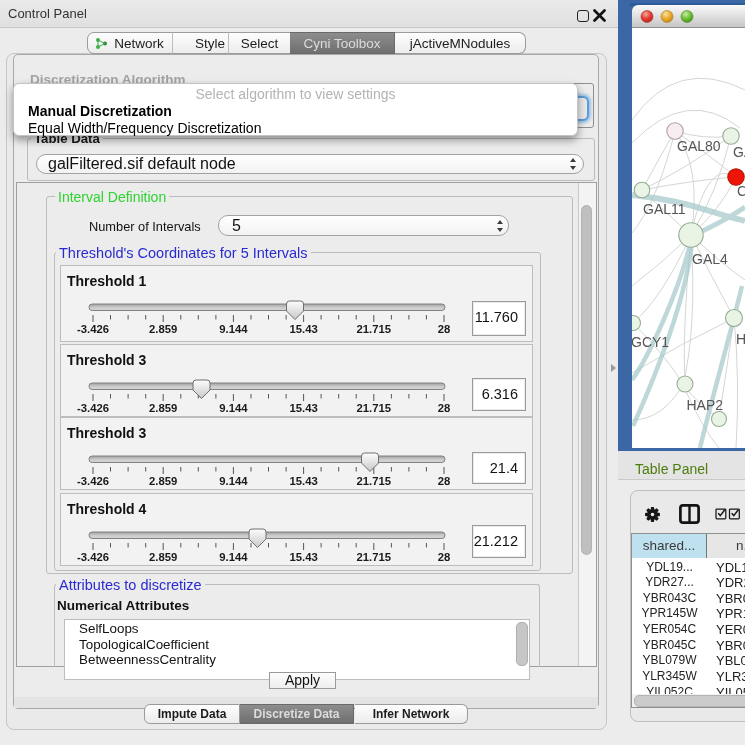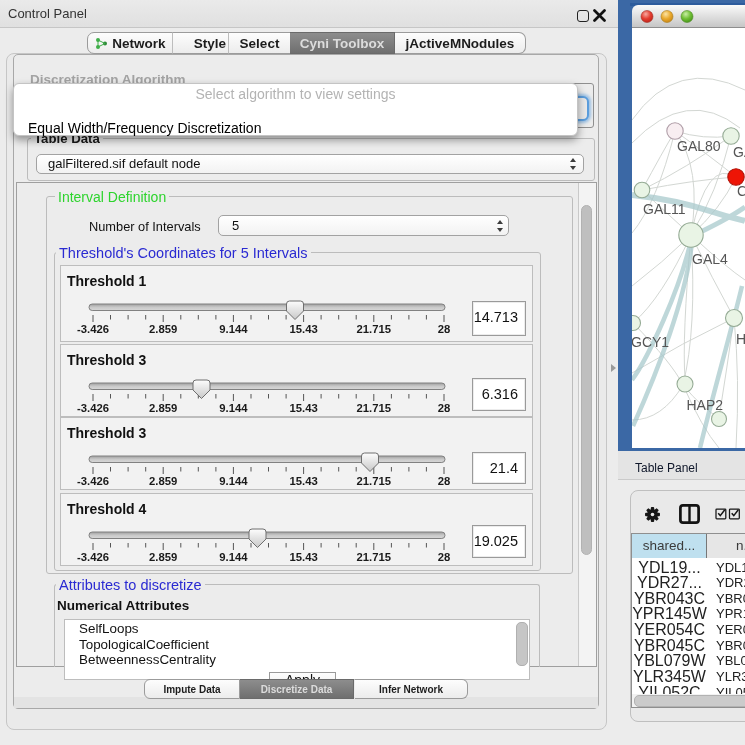--- a/index.html
+++ b/index.html
@@ -1,20 +1,20 @@
 <!DOCTYPE html>
 <html><head><meta charset="utf-8"><style>
 html,body{margin:0;padding:0}
 #root{position:relative;width:745px;height:745px;font-family:"Liberation Sans",sans-serif;background:#ececec;overflow:hidden}
 .abs{position:absolute}
 .grouplab{position:absolute;background:#ececec;padding:0 3px;font-size:14px;line-height:14px}
-.tab{position:absolute;top:32px;height:22px;line-height:22px;text-align:center;font-size:13.5px;font-weight:bold;color:#1c1c1c;background:linear-gradient(#fdfdfd,#ececec);border:1px solid #9b9b9b;box-sizing:border-box}
-.btab{position:absolute;top:679px;height:20px;line-height:19px;text-align:center;font-size:10px;font-weight:bold;color:#1c1c1c;background:linear-gradient(#fdfdfd,#ececec);border:1px solid #9b9b9b;box-sizing:border-box}
+.tab{position:absolute;top:32px;height:22px;line-height:22px;text-align:center;font-size:13.5px;font-weight:normal;color:#1c1c1c;background:linear-gradient(#fdfdfd,#ececec);border:1px solid #9b9b9b;box-sizing:border-box}
+.btab{position:absolute;top:704px;height:20px;line-height:19px;text-align:center;font-size:12px;font-weight:bold;color:#1c1c1c;background:linear-gradient(#fdfdfd,#ececec);border:1px solid #9b9b9b;box-sizing:border-box}
 .darktab{background:linear-gradient(#8d8d8d,#6f6f6f) !important;color:#dcdcdc !important;border-color:#6a6a6a !important}
-.combo{position:absolute;background:linear-gradient(#ffffff,#f2f2f2);border:1px solid #a2a2a2;border-radius:5px;box-sizing:border-box;font-size:13px;color:#111}
+.combo{position:absolute;background:linear-gradient(#ffffff,#f2f2f2);border:1px solid #a2a2a2;border-radius:10px;box-sizing:border-box;font-size:16px;color:#111}
 .arrows{position:absolute;width:9px;height:14px}
 .arrows:before{content:"";position:absolute;left:1px;top:1px;border:3.2px solid transparent;border-bottom:4.5px solid #3c3c3c;border-top:none}
 .arrows:after{content:"";position:absolute;left:1px;bottom:1px;border:3.2px solid transparent;border-top:4.5px solid #3c3c3c;border-bottom:none}
 .tpanel{position:absolute;left:60px;width:473px;background:#f2f2f2;border:1px solid #bdbdbd;box-sizing:border-box}
 .tlab{position:absolute;left:6px;top:7px;font-size:14px;font-weight:bold;color:#111}
 .vbox{position:absolute;left:411px;top:35px;width:54px;height:34px;background:#fff;border:1px solid #9a9a9a;box-shadow:inset 0 0 0 1px #ececec;box-sizing:border-box;font-size:14.5px;color:#111;text-align:right;line-height:31px;padding-right:7px}
 .grp{position:absolute;border:1px solid #bcbcbc;border-radius:3px}
 </style></head>
 <body>
 <div id="root">
@@ -109,21 +109,21 @@
         <text x="32.0" y="67" text-anchor="middle" font-size="11.3" font-weight="bold" fill="#1a1a1a" font-family="Liberation Sans">-3.426</text>
         <text x="102.2" y="67" text-anchor="middle" font-size="11.3" font-weight="bold" fill="#1a1a1a" font-family="Liberation Sans">2.859</text>
         <text x="172.4" y="67" text-anchor="middle" font-size="11.3" font-weight="bold" fill="#1a1a1a" font-family="Liberation Sans">9.144</text>
         <text x="242.6" y="67" text-anchor="middle" font-size="11.3" font-weight="bold" fill="#1a1a1a" font-family="Liberation Sans">15.43</text>
         <text x="312.8" y="67" text-anchor="middle" font-size="11.3" font-weight="bold" fill="#1a1a1a" font-family="Liberation Sans">21.715</text>
         <text x="383.0" y="67" text-anchor="middle" font-size="11.3" font-weight="bold" fill="#1a1a1a" font-family="Liberation Sans">28</text>
         <g transform="translate(234,44)">
           <path d="M -8.5 -6 Q -8.5 -9 -5.5 -9 L 5.5 -9 Q 8.5 -9 8.5 -6 L 8.5 1 L 0 9.5 L -8.5 1 Z" fill="url(#thg)" stroke="#6e6e6e" stroke-width="1"></path>
         </g>
       </svg>
-      <div class="vbox" style="top:35.5px;height:34.5px">14.713</div>
+      <div class="vbox" style="top:35.5px;height:34.5px">11.760</div>
     </div>
 <div class="tpanel" style="top:344px;height:72.5px">
       <div class="tlab">Threshold 3</div>
       <svg style="position:absolute;left:0;top:0" width="473" height="72.5" viewBox="0 0 473 72.5">
         <defs>
           <linearGradient id="thg" x1="0" y1="0" x2="0" y2="1">
             <stop offset="0" stop-color="#fdfdfd"></stop>
             <stop offset="1" stop-color="#c8c8c8"></stop>
           </linearGradient>
           <linearGradient id="trk" x1="0" y1="0" x2="0" y2="1">
@@ -253,21 +253,21 @@
         <text x="32.0" y="67" text-anchor="middle" font-size="11.3" font-weight="bold" fill="#1a1a1a" font-family="Liberation Sans">-3.426</text>
         <text x="102.2" y="67" text-anchor="middle" font-size="11.3" font-weight="bold" fill="#1a1a1a" font-family="Liberation Sans">2.859</text>
         <text x="172.4" y="67" text-anchor="middle" font-size="11.3" font-weight="bold" fill="#1a1a1a" font-family="Liberation Sans">9.144</text>
         <text x="242.6" y="67" text-anchor="middle" font-size="11.3" font-weight="bold" fill="#1a1a1a" font-family="Liberation Sans">15.43</text>
         <text x="312.8" y="67" text-anchor="middle" font-size="11.3" font-weight="bold" fill="#1a1a1a" font-family="Liberation Sans">21.715</text>
         <text x="383.0" y="67" text-anchor="middle" font-size="11.3" font-weight="bold" fill="#1a1a1a" font-family="Liberation Sans">28</text>
         <g transform="translate(196.5,44)">
           <path d="M -8.5 -6 Q -8.5 -9 -5.5 -9 L 5.5 -9 Q 8.5 -9 8.5 -6 L 8.5 1 L 0 9.5 L -8.5 1 Z" fill="url(#thg)" stroke="#6e6e6e" stroke-width="1"></path>
         </g>
       </svg>
-      <div class="vbox" style="top:31px;height:32.5px">19.025</div>
+      <div class="vbox" style="top:31px;height:32.5px">21.212</div>
     </div>
 
 <div class="grp" style="left:54px;top:584px;width:484px;height:82px;border-bottom:none;border-radius:3px 3px 0 0"></div>
 <div class="grouplab" style="left:56px;top:578px;color:#2a2ad2;font-size:14.5px">Attributes to discretize</div>
 <div class="abs" style="left:57px;top:598px;font-size:13.5px;font-weight:bold;color:#111">Numerical Attributes</div>
 <div class="abs" style="left:64px;top:619px;width:466px;height:61px;background:#fff;border:1px solid #bdbdbd;box-sizing:border-box;font-size:13.4px;color:#111">
   <div style="padding:1px 0 0 14px;line-height:15.5px">SelfLoops<br>TopologicalCoefficient<br>BetweennessCentrality</div>
   <div style="position:absolute;right:1px;top:2px;width:10px;height:42px;background:#c6c6c6;border:1px solid #b0b0b0;border-radius:5px"></div>
 </div>
 
@@ -275,20 +275,21 @@
 <div class="abs" style="left:269px;top:672px;width:67px;height:17px;background:linear-gradient(#fdfdfd,#eee);border:1px solid #9a9a9a;border-radius:0;box-sizing:border-box;text-align:center;font-size:14px;color:#111;line-height:15px">Apply</div>
 
 <div class="btab" style="left:144px;width:96px;border-radius:6px 0 0 6px">Impute Data</div>
 <div class="btab darktab" style="left:240px;width:114px;border-left:none">Discretize Data</div>
 <div class="btab" style="left:355px;width:113px;border-left:none;border-radius:0 6px 6px 0">Infer Network</div>
 
 <div class="abs" style="left:611px;top:364px;width:0;height:0;border:4px solid transparent;border-left:5px solid #9a9a9a"></div>
 
 <div class="abs" style="left:13px;top:83px;width:565px;height:52.5px;background:#fff;border:1px solid #c4c4c4;border-radius:6px;box-shadow:0 4px 9px rgba(0,0,0,.4);box-sizing:border-box">
   <div style="position:absolute;left:0;top:2px;width:100%;text-align:center;font-size:14px;color:#b3b3b3">Select algorithm to view settings</div>
+  <div style="position:absolute;left:14px;top:19px;font-size:14px;font-weight:bold;color:#000">Manual Discretization</div>
   <div style="position:absolute;left:14px;top:36px;font-size:14px;color:#000">Equal Width/Frequency Discretization</div>
 </div>
 
 <div class="abs" style="left:618px;top:0;width:127px;height:451px;background:#3b68a5"></div>
 <div class="abs" style="left:630px;top:3px;width:115px;height:3px;background:#2d5c9d"></div>
 
 <div class="abs" style="left:632px;top:5px;width:113px;height:23px;background:linear-gradient(#fafafa,#c6c6c6);border-bottom:1px solid #8e8e8e;border-radius:6px 0 0 0;box-sizing:border-box"></div>
 <svg class="abs" style="left:632px;top:5px" width="113" height="23" viewBox="0 0 113 23">
  <defs>
   <radialGradient id="rg" cx="0.4" cy="0.3" r="0.8">
@@ -366,21 +367,21 @@
   <text x="11" y="186">GAL11</text>
   <text x="60" y="236">GAL4</text>
   <text x="-1" y="319">GCY1</text>
   <text x="104" y="316">H</text>
   <text x="54.5" y="382">HAP2</text>
  </g>
 </svg>
 
 <div class="abs" style="left:618px;top:451px;width:127px;height:294px;background:#ececec"></div>
 <div class="abs" style="left:618px;top:451px;width:127px;height:29px;background:#e4e4e4;border-bottom:1px solid #cacaca;box-sizing:border-box"></div>
-<div class="abs" style="left:635px;top:461px;font-size:12px;color:#0f172a">Table Panel</div>
+<div class="abs" style="left:635px;top:461px;font-size:14px;color:#4d7c0f">Table Panel</div>
 
 <div class="abs" style="left:630px;top:490px;width:125px;height:232px;background:#e9e9e9;border:1px solid #bfbfbf;border-radius:8px;box-sizing:border-box"></div>
 
 <svg class="abs" style="left:644px;top:506px" width="17" height="17" viewBox="0 0 18 18">
       <g fill="#161616">
         <g transform="rotate(0 9 9)">
           <rect x="7.2" y="1.1" width="3.6" height="3.4" rx="1"></rect>
         </g>
         <g transform="rotate(45 9 9)">
           <rect x="7.2" y="1.1" width="3.6" height="3.4" rx="1"></rect>
@@ -416,18 +417,18 @@
         <rect x="1" y="1" width="9.8" height="9.8" rx="0.8"></rect>
         <rect x="14.5" y="1" width="9.8" height="9.8" rx="0.8"></rect>
         <path d="M3.2 5.2 L5.3 7.6 L9.8 1.8" stroke-width="1.5"></path>
         <path d="M16.7 5.2 L18.8 7.6 L23.3 1.8" stroke-width="1.5"></path>
       </g>
     </svg>
 
 <div class="abs" style="left:631px;top:533px;width:114px;height:175px;background:#fff;border:1px solid #8f8f8f;border-right:none;box-sizing:border-box"></div>
 <div class="abs" style="left:632px;top:534px;width:75px;height:24px;background:#bfe0ef;border-right:1px solid #777;box-sizing:border-box;text-align:center;font-size:13.5px;color:#3a3a3a;line-height:24px">shared...</div>
 <div class="abs" style="left:707px;top:534px;width:38px;height:24px;background:#e6e6e6;font-size:13.5px;color:#3a3a3a;line-height:24px"><span style="padding-left:29px">n...</span></div>
-<div class="abs" style="left:632px;top:559.5px;width:75px;text-align:center;font-size:16px;color:#222;line-height:15.62px">YDL19...<br>YDR27...<br>YBR043C<br>YPR145W<br>YER054C<br>YBR045C<br>YBL079W<br>YLR345W<br>YIL052C</div>
+<div class="abs" style="left:632px;top:559.5px;width:75px;text-align:center;font-size:12px;color:#222;line-height:15.62px">YDL19...<br>YDR27...<br>YBR043C<br>YPR145W<br>YER054C<br>YBR045C<br>YBL079W<br>YLR345W<br>YIL052C</div>
 <div class="abs" style="left:716px;top:559.5px;width:40px;font-size:13px;color:#222;line-height:15.62px;overflow:hidden;height:136px">YDL194W<br>YDR277C<br>YBR043C<br>YPR145W<br>YER054C<br>YBR045C<br>YBL079W<br>YLR345W<br>YIL052C</div>
 
 <div class="abs" style="left:632px;top:694px;width:113px;height:13px;background:#f2f2f2"></div>
 <div class="abs" style="left:634px;top:695px;width:115px;height:10px;background:#cbcbcb;border:1px solid #b2b2b2;border-radius:5px"></div>
 
 </div>
 </body></html>

